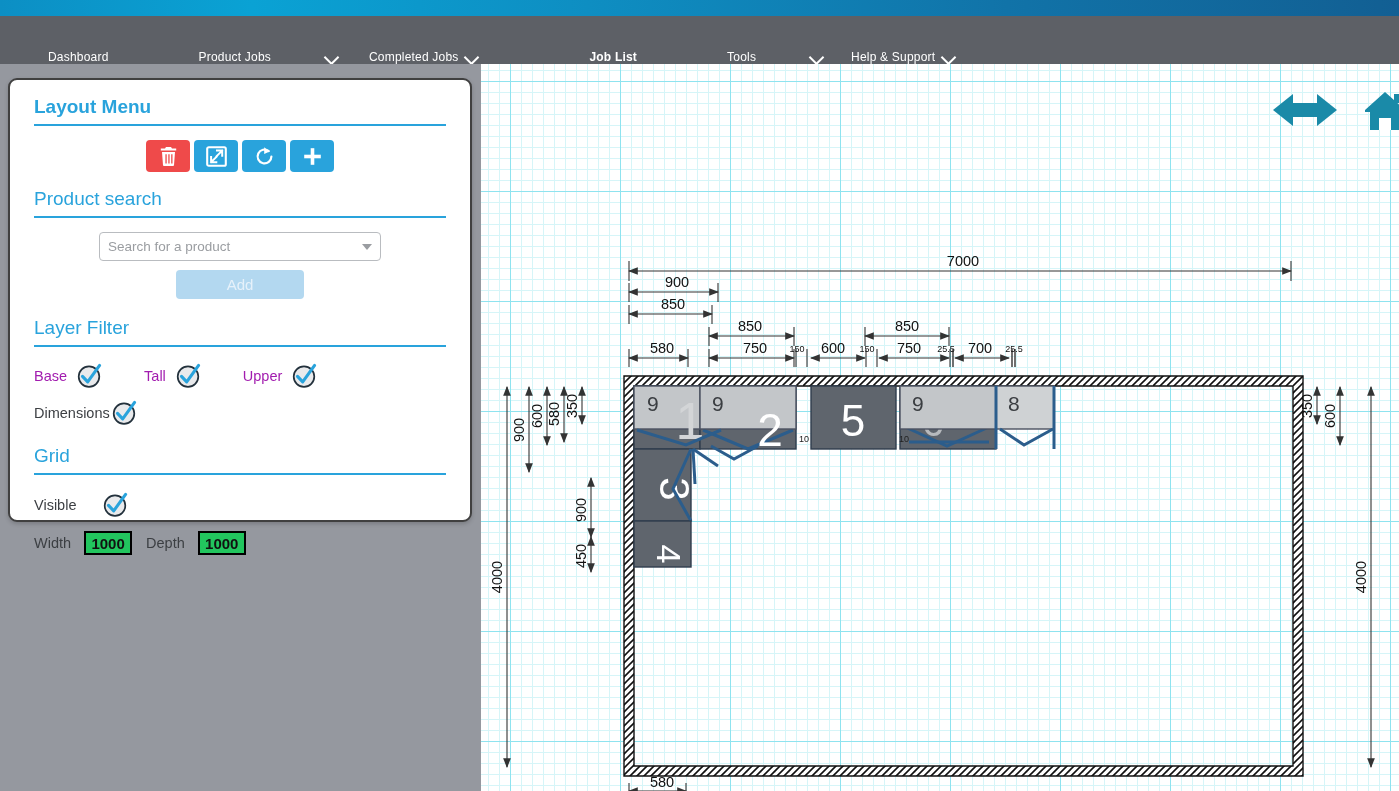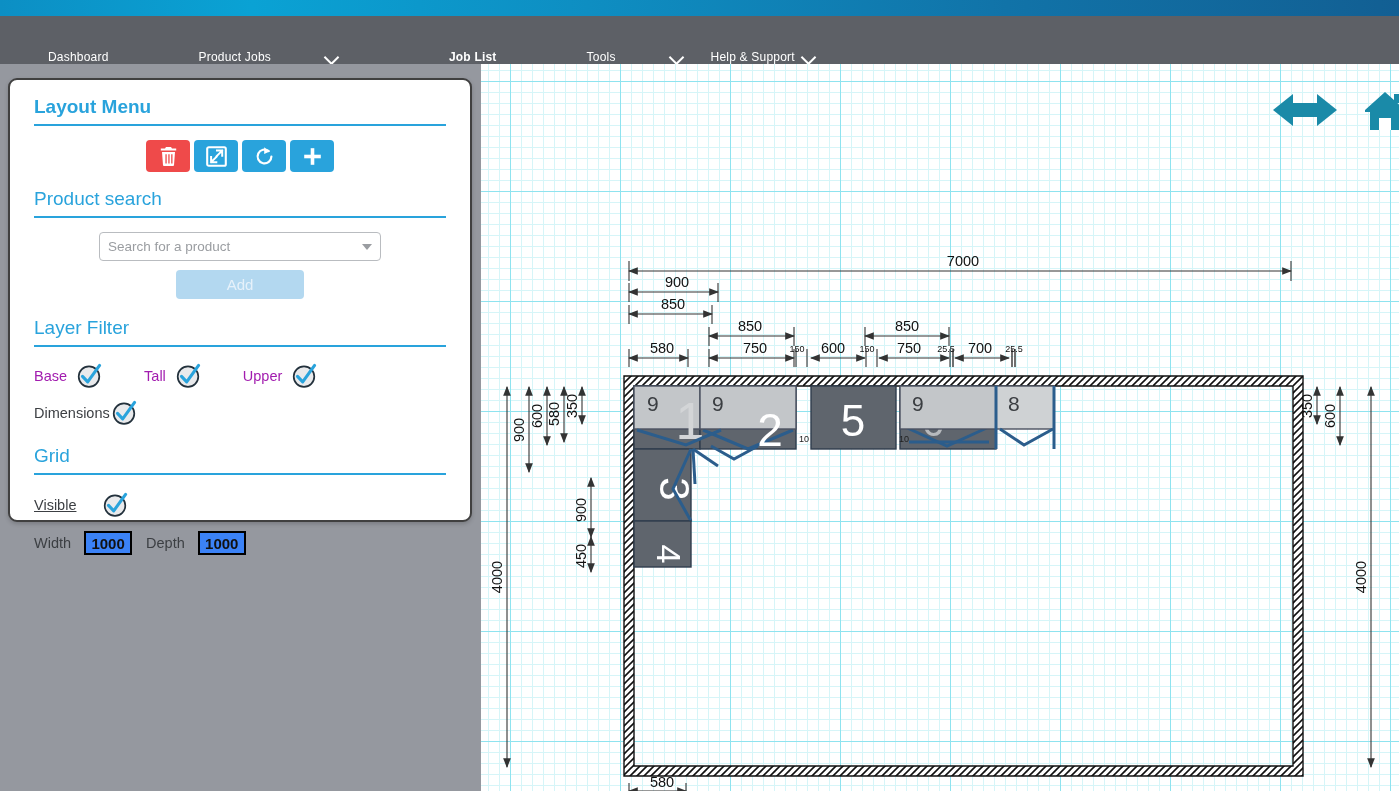--- a/index.html
+++ b/index.html
@@ -173,33 +173,33 @@
     cursor: pointer;
     flex: none;
   }
   .chk svg { display: block; }
 
   
   #grid-head { margin-top: 20px; }
   #grid-visible-row {
     display: flex; align-items: center;
     margin: 17px 0 0 24px;
-    font-size: 14.5px; color: #3c3f43; text-decoration: underline;
+    font-size: 14.5px; color: #3c3f43;
   }
   #grid-visible-row .layer-label { width: 55px; margin-right: 14px; }
   #grid-size-row {
     display: flex; align-items: center;
     margin: 14px 0 0 24px;
     font-size: 14.5px; color: #3c3f43;
   }
   #grid-size-row .lbl { margin-right: 13px; }
   .num-field {
     width: 48px; height: 24px;
     border: 2px solid #000;
-    background: #3b82f6;
+    background: #22c55e;
     text-align: center;
     font-size: 15px;
     font-weight: bold;
     font-family: "Liberation Sans", sans-serif;
     color: #111;
     padding: 0;
     outline: none;
     margin-right: 14px;
   }
 
@@ -227,20 +227,24 @@
 
 <div id="topbar-accent"></div>
 
 <div id="navbar">
   <div class="nav-item" style="margin-left:48px;">
     <span class="nav-label">Dashboard</span>
   </div>
   <div class="nav-item" style="margin-left:90px;">
     <span class="nav-label">Product Jobs</span>
     <span class="nav-caret" style="margin-left:55px;"></span>
+  </div>
+  <div class="nav-item" style="margin-left:30px;">
+    <span class="nav-label">Completed Jobs</span>
+    <span class="nav-caret"></span>
   </div>
   <div class="nav-item" style="margin-left:110px;font-weight:bold;">
     <span class="nav-label">Job List</span>
   </div>
   <div class="nav-item" style="margin-left:90px;">
     <span class="nav-label">Tools</span>
     <span class="nav-caret" style="margin-left:55px;"></span>
   </div>
   <div class="nav-item" style="margin-left:27px;">
     <span class="nav-label">Help &amp; Support</span>

